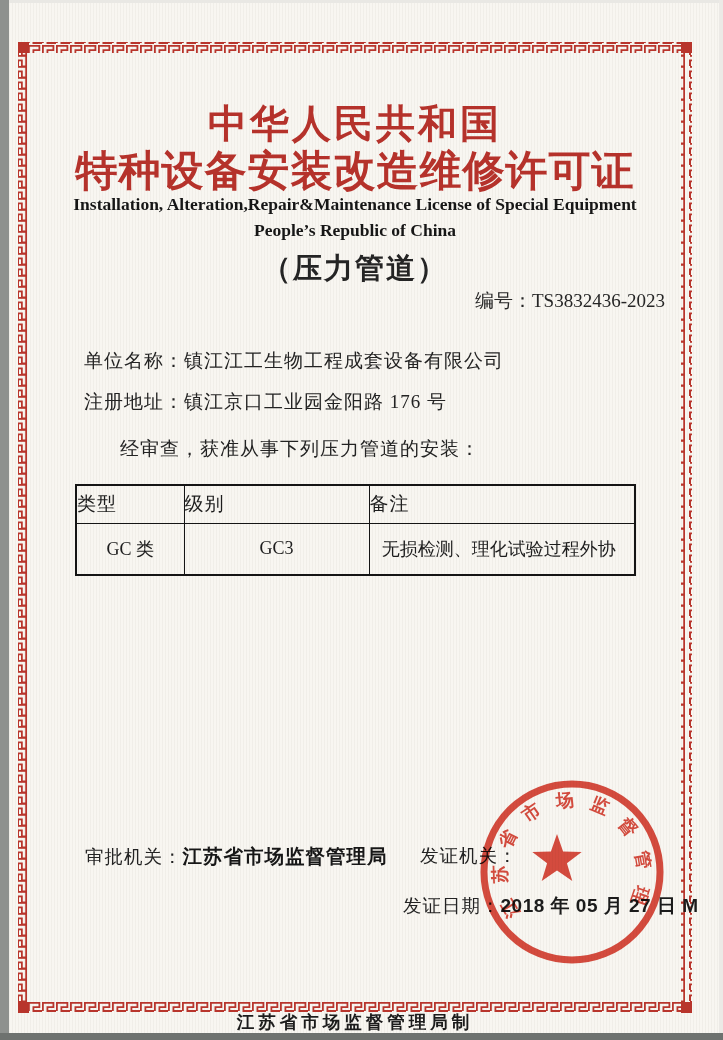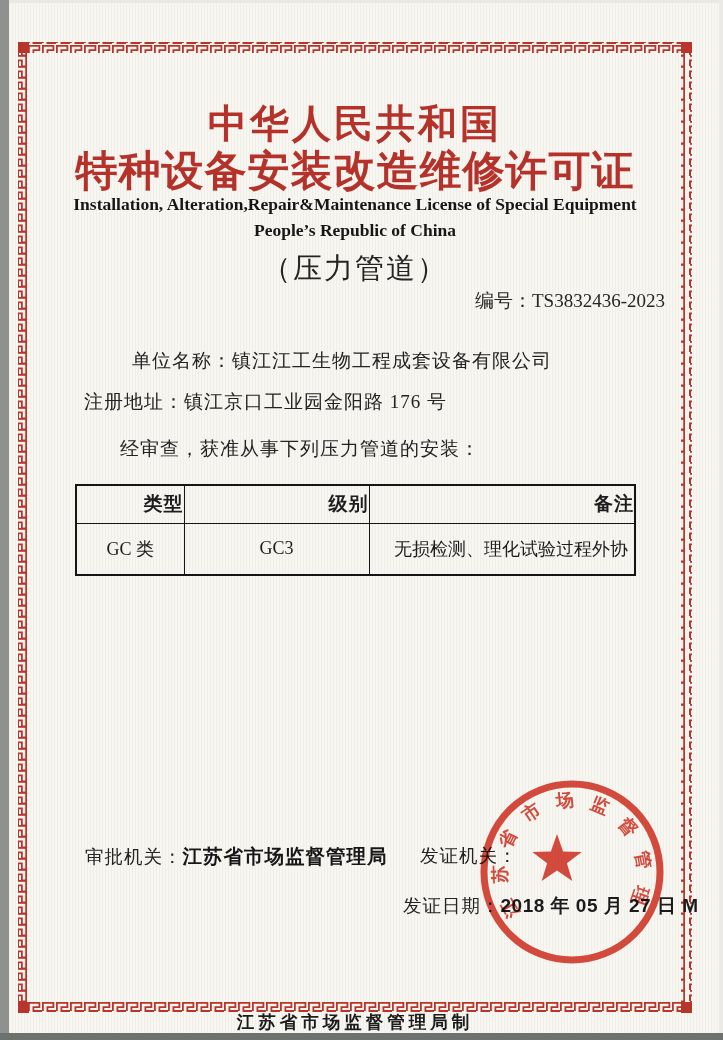--- a/index.html
+++ b/index.html
@@ -20,39 +20,39 @@
   .frame-svg { left:0; top:0; }
 
   .abs { position:absolute; }
   .centered { left:0; width:710px; text-align:center; }
 
   .title-cn1 { top:97px;  font-size:39px; font-weight:700; color:#b5322b; letter-spacing:3px; }
   .title-cn2 { top:143px; font-size:42px; font-weight:700; color:#b5322b; letter-spacing:1px; }
   .title-en1 { top:194px; font-size:17.5px; font-weight:700; color:#161616; }
   .title-en2 { top:220px; font-size:17.5px; font-weight:700; color:#161616; }
   .subtitle  { top:249px; font-size:29px; color:#242424; letter-spacing:2px;
-               font-family:"Liberation Sans","DejaVu Sans",sans-serif; }
+               font-family:"Liberation Sans","DejaVu Sans",sans-serif;font-weight:bold; }
 
   .serial { top:288px; right:58px; font-size:19px; color:#262626; }
 
   .field-line { font-size:19px; color:#232323; letter-spacing:1px; }
-  .unit-line { left:84px; top:348px;margin-left:48px; }
+  .unit-line { left:84px; top:348px; }
   .addr-line { left:84px; top:389px; }
   .stmt-line { left:120px; top:436px; }
 
   table.license-table {
     position:absolute; left:75px; top:484px; width:559px;
     border-collapse:collapse; table-layout:fixed;
     font-size:18px; color:#1d1d1d;
   }
   .license-table td, .license-table th { border:1px solid #151515; }
   .license-table { border:2px solid #151515; }
-  .license-table th { height:38px; font-size:19px; font-weight:700; text-align:right; letter-spacing:1px;padding-left:12px; }
+  .license-table th { height:38px; font-size:19px; font-weight:400; text-align:left; letter-spacing:1px; }
   .license-table td { height:52px; text-align:center; }
-  .license-table td.remark { text-align:right; padding:3px 6px 3px 0; line-height:1.35; }
+  .license-table td.remark { text-align:center; padding:3px 6px 3px 0; line-height:1.35; }
   .col1 { width:108px; } .col2 { width:185px; } .col3 { width:266px; }
 
   .lbl { font-size:18.5px; color:#232323; letter-spacing:1px; }
   .val-bold-cn { font-size:19.5px; font-weight:700; color:#171717; letter-spacing:1px; }
   .val-date { font-size:19px; font-weight:700; color:#1b1b1b; letter-spacing:0.5px;
               font-family:"Liberation Sans","DejaVu Sans",sans-serif; }
 
   .row-approve { left:85px;  top:843px; }
   .row-issuer  { left:420px; top:843px; }
   .row-valid   { left:85px;  top:889px; }

